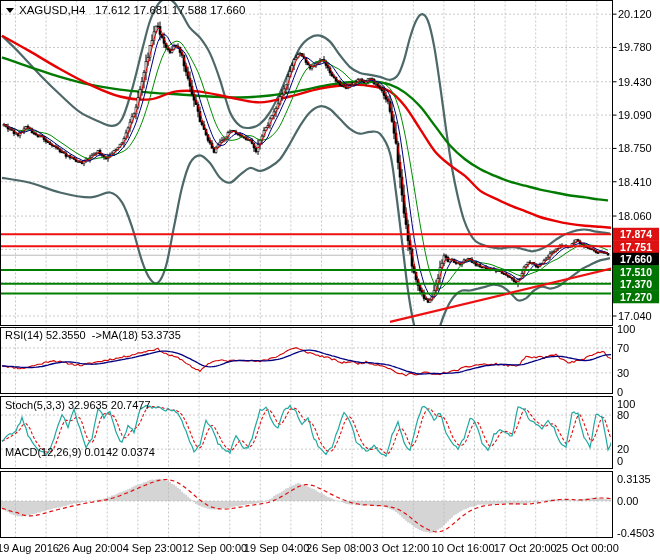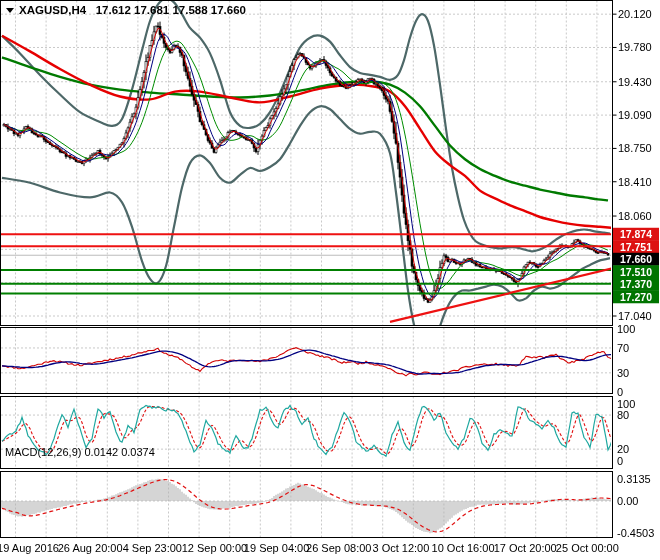--- a/index.html
+++ b/index.html
@@ -2,21 +2,21 @@
 <html><head>
 <meta charset="utf-8">
 <style>
   html,body{margin:0;padding:0;background:#fff;}
   #chart-root{
     position:relative;width:660px;height:560px;background:#ffffff;overflow:hidden;
     font-family:"Liberation Sans",sans-serif;color:#000;
   }
   #chart-svg{position:absolute;left:0;top:0;}
   .overlay{position:absolute;font-size:11px;line-height:13px;color:#000;white-space:pre;}
-  .title-overlay{left:6px;top:4px;font-size:11.5px;display:flex;align-items:center;gap:5px;font-weight:bold;}
+  .title-overlay{left:6px;top:4px;font-size:11.5px;display:flex;align-items:center;gap:5px;}
   .tri{width:0;height:0;border-left:4px solid transparent;border-right:4px solid transparent;border-top:5px solid #000;display:inline-block;}
 </style>
 </head>
 <body>
 
 <div id="chart-root">
   <svg id="chart-svg" width="660" height="560">
       <defs>
         <clipPath id="cp-main">
           <rect x="1" y="1" width="610" height="324"></rect>
@@ -1168,14 +1168,16 @@
         <text x="400.9" y="552" font-size="11" font-family="&quot;Liberation Sans&quot;,sans-serif" fill="#000" text-anchor="middle">3 Oct 12:00</text>
         <text x="463.05" y="552" font-size="11" font-family="&quot;Liberation Sans&quot;,sans-serif" fill="#000" text-anchor="middle">10 Oct 16:00</text>
         <text x="525.2" y="552" font-size="11" font-family="&quot;Liberation Sans&quot;,sans-serif" fill="#000" text-anchor="middle">17 Oct 20:00</text>
         <text x="587.35" y="552" font-size="11" font-family="&quot;Liberation Sans&quot;,sans-serif" fill="#000" text-anchor="middle">25 Oct 00:00</text>
       </g>
     </svg>
   <div class="overlay title-overlay">
     <span class="tri"></span>
     <span>XAGUSD,H4   17.612 17.681 17.588 17.660</span>
   </div>
+  <div class="overlay" style="left:5px;top:329px">RSI(14) 52.3550  -&gt;MA(18) 53.3735</div>
+  <div class="overlay" style="left:5px;top:399px">Stoch(5,3,3) 32.9635 20.7477</div>
   <div class="overlay" style="left:5px;top:446px">MACD(12,26,9) 0.0142 0.0374</div>
 </div>
 
 </body></html>

